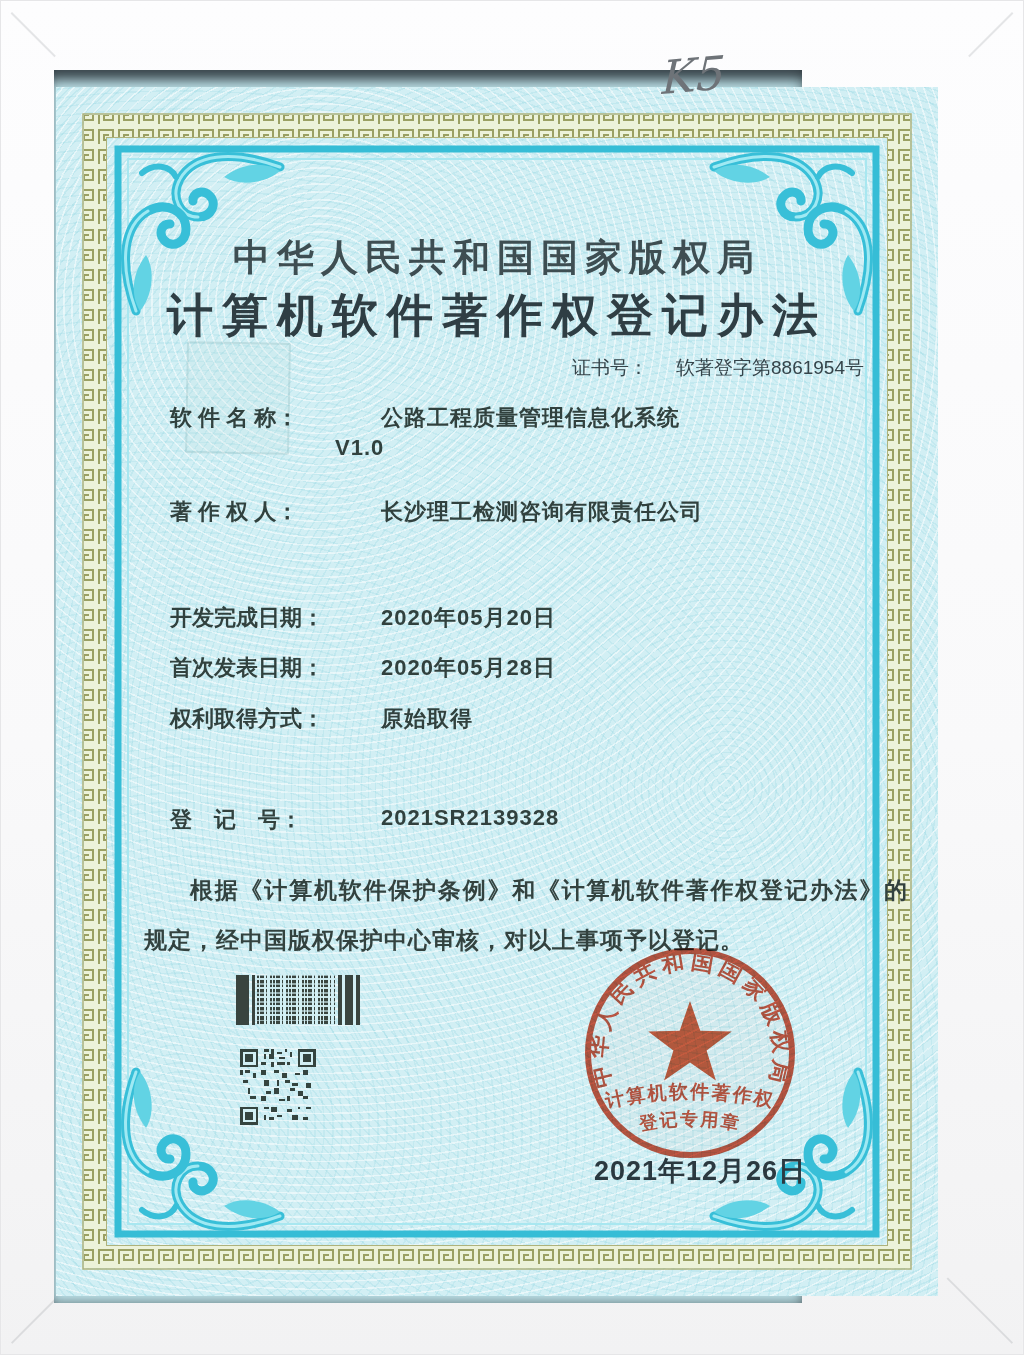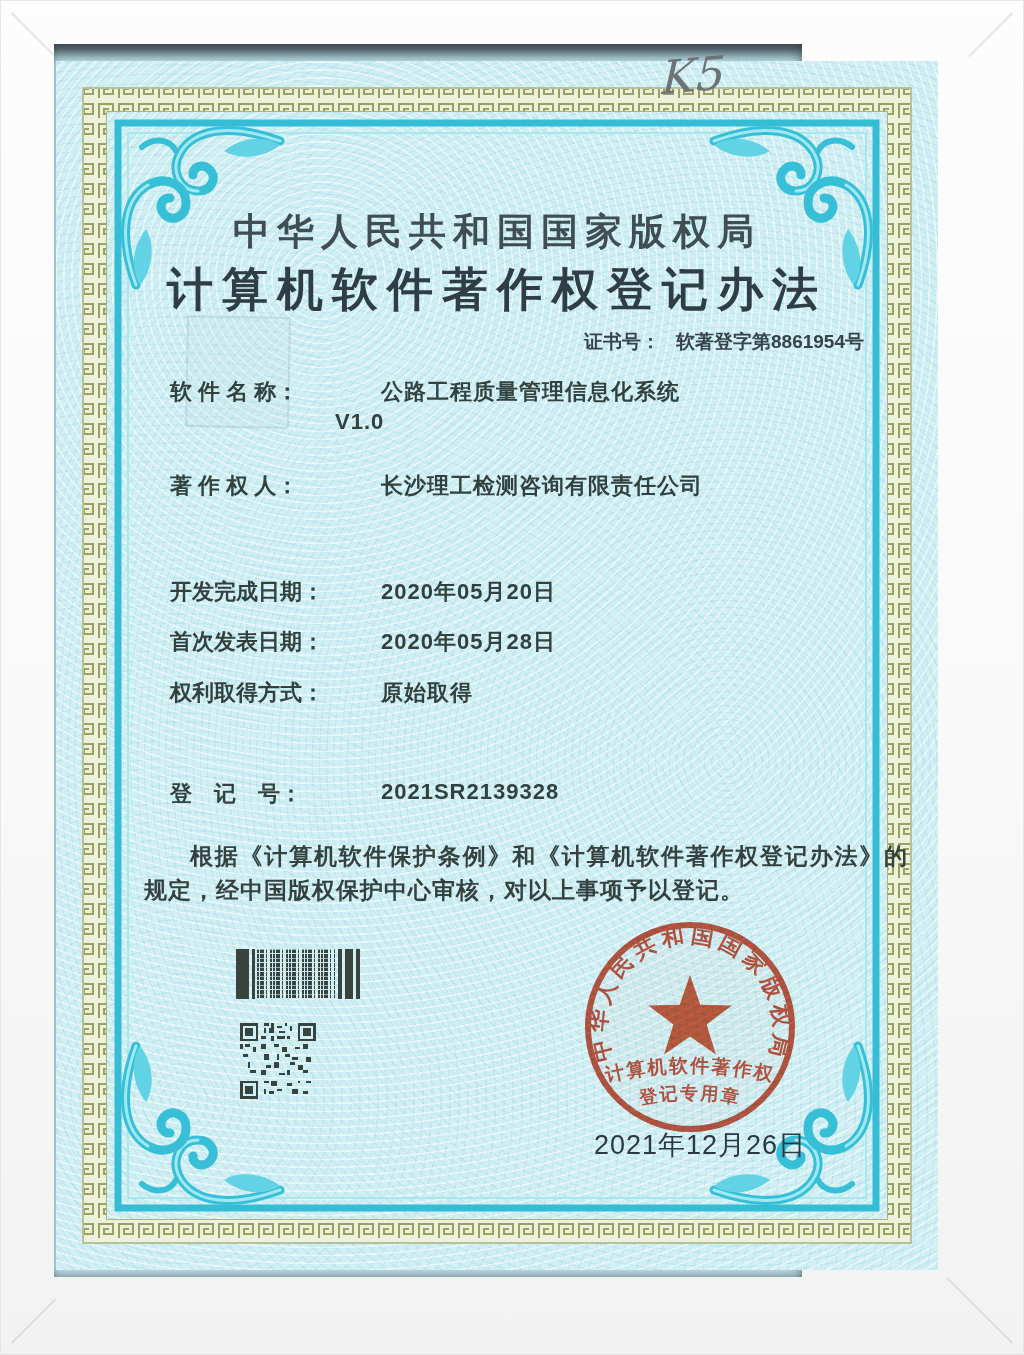--- a/index.html
+++ b/index.html
@@ -17,21 +17,21 @@
     box-shadow: inset 0 0 0 1px #e6e6e8, inset 0 2px 3px rgba(255,255,255,.9);
   }
   .miter { position:absolute; height:1.5px; background:rgba(80,86,92,.14); }
   .miter.tl { left:12px; top:12px; width:62px; transform:rotate(45deg); transform-origin:left top; }
   .miter.tr { right:12px; top:12px; width:62px; transform:rotate(-45deg); transform-origin:right top; }
   .miter.bl { left:12px; bottom:12px; width:62px; transform:rotate(-45deg); transform-origin:left bottom; }
   .miter.br { right:12px; bottom:12px; width:92px; transform:rotate(45deg); transform-origin:right bottom; }
 
   
   .opening {
-    position:absolute; left:54px; top:44px; width:748px; height:1233px;
+    position:absolute; left:54px; top:70px; width:748px; height:1233px;
     background:#b9dde4;
     box-shadow:
       inset 0 18px 12px -8px rgba(38,46,52,.85),
       inset -10px 0 12px -8px rgba(60,70,76,.45),
       inset 8px 0 10px -8px rgba(60,70,76,.28),
       inset 0 -9px 10px -7px rgba(60,70,76,.45);
   }
 
   
   .paper {
@@ -48,37 +48,37 @@
   .authority {
     position:absolute; top:146px; left:0; width:100%; text-align:center;
     font-size:37px; font-weight:700; color:#3e4e52; letter-spacing:7px;
   }
   .cert-title {
     position:absolute; top:198px; left:0; width:100%; text-align:center;
     font-family:"Liberation Serif","DejaVu Serif",serif;
     font-size:46px; font-weight:800; color:#2f3e44; letter-spacing:9px;
   }
   .certno {
-    position:absolute; top:268px; right:74px; display:flex; gap:16px;
-    font-size:19px; font-weight:700; color:#35444a;
+    position:absolute; top:268px; right:74px; display:flex; gap:28px;
+    font-size:19px; font-weight:400; color:#35444a;
   }
   .row {
     position:absolute; left:114px; display:flex;
     font-size:22px; font-weight:700; color:#31413e;justify-content:flex-end;
   }
   .row .lbl { width:165px; white-space:pre; }
   .row .val { letter-spacing:1px;margin-left:46px; }
   .val-extra {
     position:absolute; left:279px; font-size:22px; font-weight:700;
     color:#31413e; letter-spacing:1px;
   }
   .statement {
     position:absolute; left:88px; top:778px; width:764px;
     font-size:23px; font-weight:700; color:#33423f;
-    line-height:34px; text-indent:2em; text-align:justify; letter-spacing:1px;
+    line-height:50px; text-indent:2em; text-align:justify; letter-spacing:1px;
   }
 
   
   .barcode { position:absolute; left:180px; top:888px; width:124px; height:50px; display:flex; }
   .bc-guard-l { width:13px; background:#39443f; margin-right:3px; }
   .bc-guard-l2 { width:3px; background:#39443f; margin-right:2px; }
   .bc-mid {
     flex:1;
     background-image:
       repeating-linear-gradient(0deg, rgba(210,239,244,.95) 0 1.5px, rgba(210,239,244,0) 1.5px 4px, rgba(210,239,244,.6) 4px 5.5px, rgba(210,239,244,0) 5.5px 9px),
@@ -87,21 +87,21 @@
   .bc-guard-r {
     width:22px; margin-left:3px;
     background:linear-gradient(90deg,#39443f 0 4px,#d2eff4 4px 7px,#39443f 7px 15px,#d2eff4 15px 18px,#39443f 18px 22px);
   }
   .qr { position:absolute; left:184px; top:962px; width:76px; height:76px; }
 
   
   .serial { position:absolute; left:136px; top:1048px; display:flex; align-items:baseline; }
   .serial-prefix { font-family:"Liberation Serif","DejaVu Serif",serif; font-size:27px; font-weight:700; color:#3a4145; }
   .serial-number { font-family:"DejaVu Sans Mono",monospace; font-size:25px; color:rgba(224,118,132,.78); letter-spacing:2px; margin-left:16px; }
-  .issue-date { position:absolute; left:538px; top:1066px; font-size:27px; font-weight:400; color:#2b3940; letter-spacing:1px; }
+  .issue-date { position:absolute; left:538px; top:1066px; font-size:27px; font-weight:700; color:#2b3940; letter-spacing:1px; }
   .seal { position:absolute; left:524px; top:856px; width:220px; height:220px; mix-blend-mode:multiply; opacity:.92; }
 
   
   .handmark {
     position:absolute; left:662px; top:48px; z-index:6;
     font-family:"DejaVu Serif","Liberation Serif",serif; font-style:italic;
     font-size:46px; color:#6e7378; transform:rotate(-5deg) skewX(-7deg);
   }
   .ghost-stamp {
     position:absolute; left:130px; top:255px; width:104px; height:112px;

